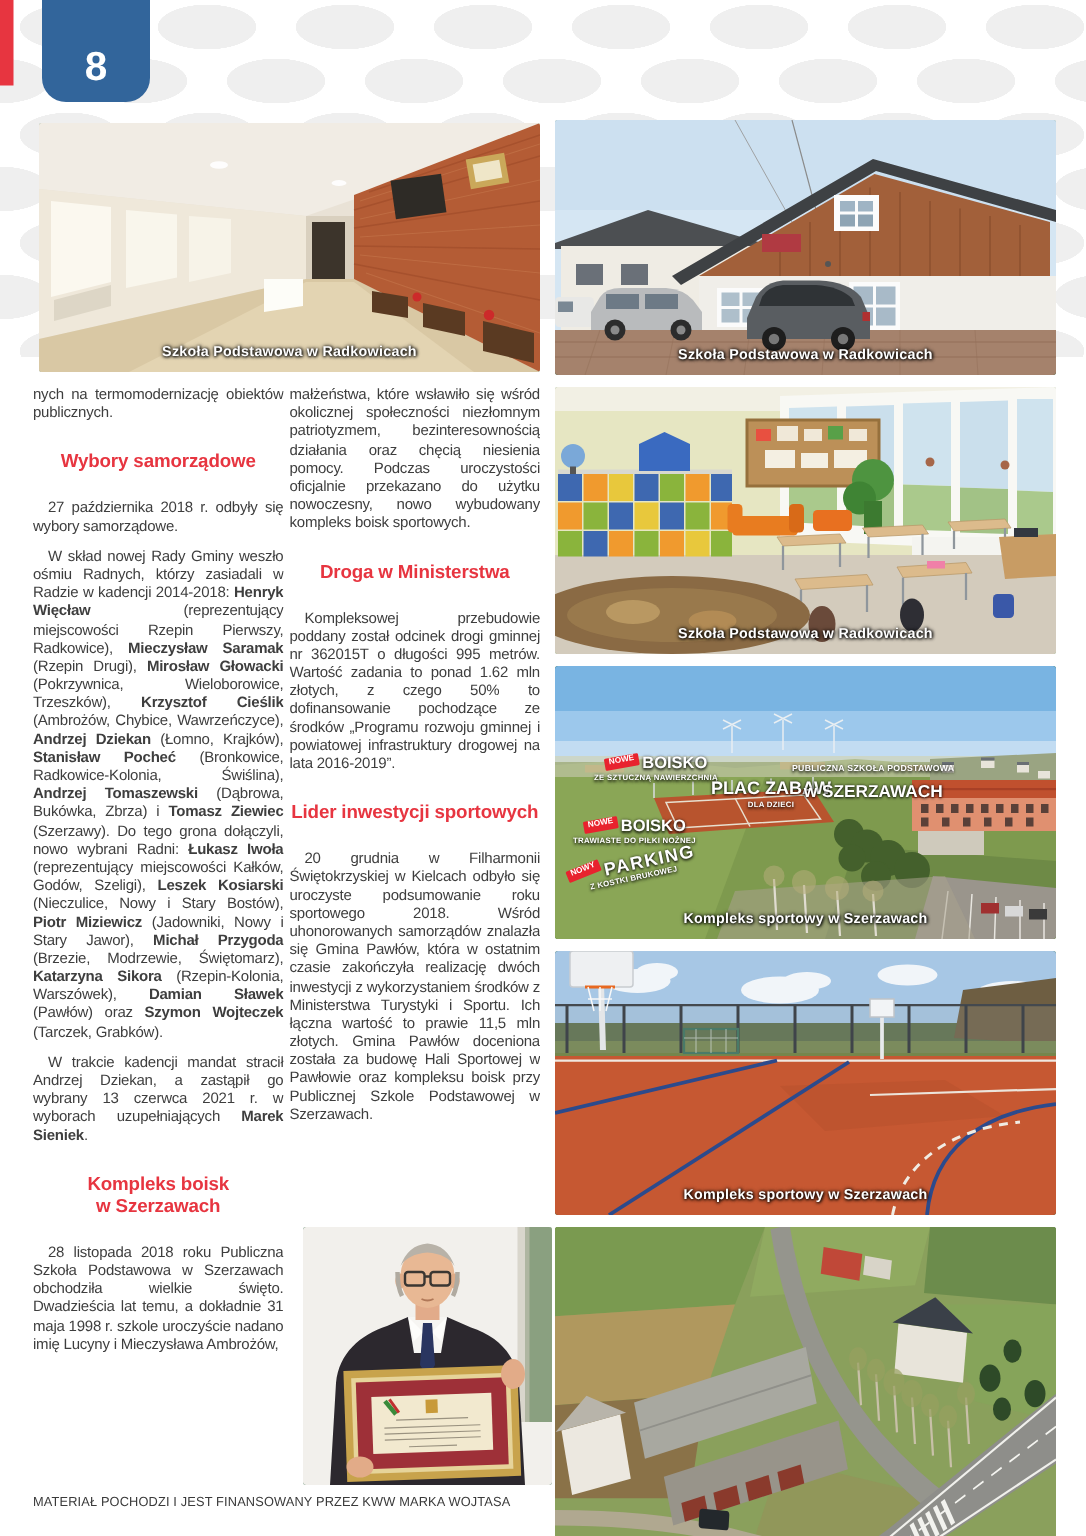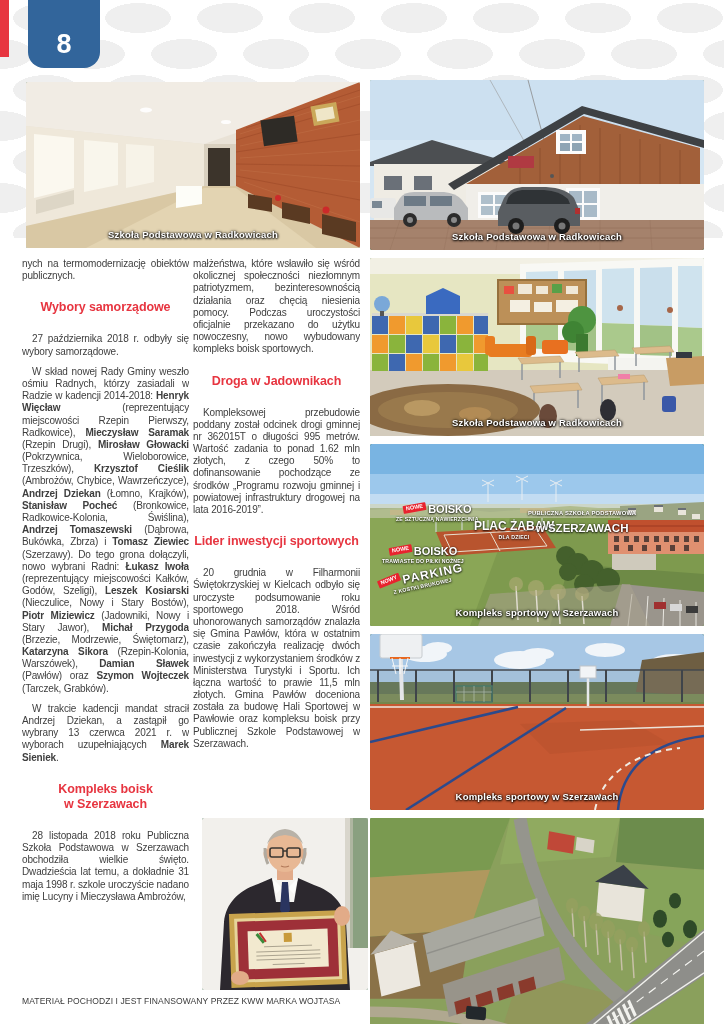--- a/index.html
+++ b/index.html
@@ -541,21 +541,21 @@
     <h3 class="head">Wybory samorządowe</h3>
     <p class="ind">27 października 2018 r. odbyły się wybory samorządowe.</p>
     <p class="ind"><span>W skład nowej Rady Gminy weszło ośmiu Radnych, którzy zasiadali w Radzie w kadencji 2014-2018: </span><b>Henryk Więcław</b><span> (reprezentujący miejscowości Rzepin Pierwszy, Radkowice), </span><b>Mieczysław Saramak</b><span> (Rzepin Drugi), </span><b>Mirosław Głowacki</b><span> (Pokrzywnica, Wieloborowice, Trzeszków), </span><b>Krzysztof Cieślik</b><span> (Ambrożów, Chybice, Wawrzeńczyce), </span><b>Andrzej Dziekan</b><span> (Łomno, Krajków), </span><b>Stanisław Pocheć</b><span> (Bronkowice, Radkowice-Kolonia, Świślina), </span><b>Andrzej Tomaszewski</b><span> (Dąbrowa, Bukówka, Zbrza) i </span><b>Tomasz Ziewiec</b><span> (Szerzawy). Do tego grona dołączyli, nowo wybrani Radni: </span><b>Łukasz Iwoła</b><span> (reprezentujący miejscowości Kałków, Godów, Szeligi), </span><b>Leszek Kosiarski</b><span> (Nieczulice, Nowy i Stary Bostów), </span><b>Piotr Miziewicz</b><span> (Jadowniki, Nowy i Stary Jawor), </span><b>Michał Przygoda</b><span> (Brzezie, Modrzewie, Świętomarz), </span><b>Katarzyna Sikora</b><span> (Rzepin-Kolonia, Warszówek), </span><b>Damian Sławek</b><span> (Pawłów) oraz </span><b>Szymon Wojteczek</b><span> (Tarczek, Grabków).</span></p>
     <p class="ind"><span>W trakcie kadencji mandat stracił Andrzej Dziekan, a zastąpił go wybrany 13 czerwca 2021 r. w wyborach uzupełniających </span><b>Marek Sieniek</b><span>.</span></p>
     <h3 class="head"><span>Kompleks boisk</span><br><span>w Szerzawach</span></h3>
     <p class="ind">28 listopada 2018 roku Publiczna Szkoła Podstawowa w Szerzawach obchodziła wielkie święto. Dwadzieścia lat temu, a dokładnie 31 maja 1998 r. szkole uroczyście nadano imię Lucyny i Mieczysława Ambrożów,</p>
   </div>
 
   <div class="col col-mid">
     <p>małżeństwa, które wsławiło się wśród okolicznej społeczności niezłomnym patriotyzmem, bezinteresownością działania oraz chęcią niesienia pomocy. Podczas uroczystości oficjalnie przekazano do użytku nowoczesny, nowo wybudowany kompleks boisk sportowych.</p>
-    <h3 class="head">Droga w Jadownikach</h3>
+    <h3 class="head">Droga w Ministerstwa</h3>
     <p class="ind">Kompleksowej przebudowie poddany został odcinek drogi gminnej nr 362015T o długości 995 metrów. Wartość zadania to ponad 1.62 mln złotych, z czego 50% to dofinansowanie pochodzące ze środków „Programu rozwoju gminnej i powiatowej infrastruktury drogowej na lata 2016-2019”.</p>
     <h3 class="head">Lider inwestycji sportowych</h3>
     <p class="ind">20 grudnia w Filharmonii Świętokrzyskiej w Kielcach odbyło się uroczyste podsumowanie roku sportowego 2018. Wśród uhonorowanych samorządów znalazła się Gmina Pawłów, która w ostatnim czasie zakończyła realizację dwóch inwestycji z wykorzystaniem środków z Ministerstwa Turystyki i Sportu. Ich łączna wartość to prawie 11,5 mln złotych. Gmina Pawłów doceniona została za budowę Hali Sportowej w Pawłowie oraz kompleksu boisk przy Publicznej Szkole Podstawowej w Szerzawach.</p>
   </div>
 
   <div class="footer">MATERIAŁ POCHODZI I JEST FINANSOWANY PRZEZ KWW MARKA WOJTASA</div>
 
 </div>
 
 </body></html>

